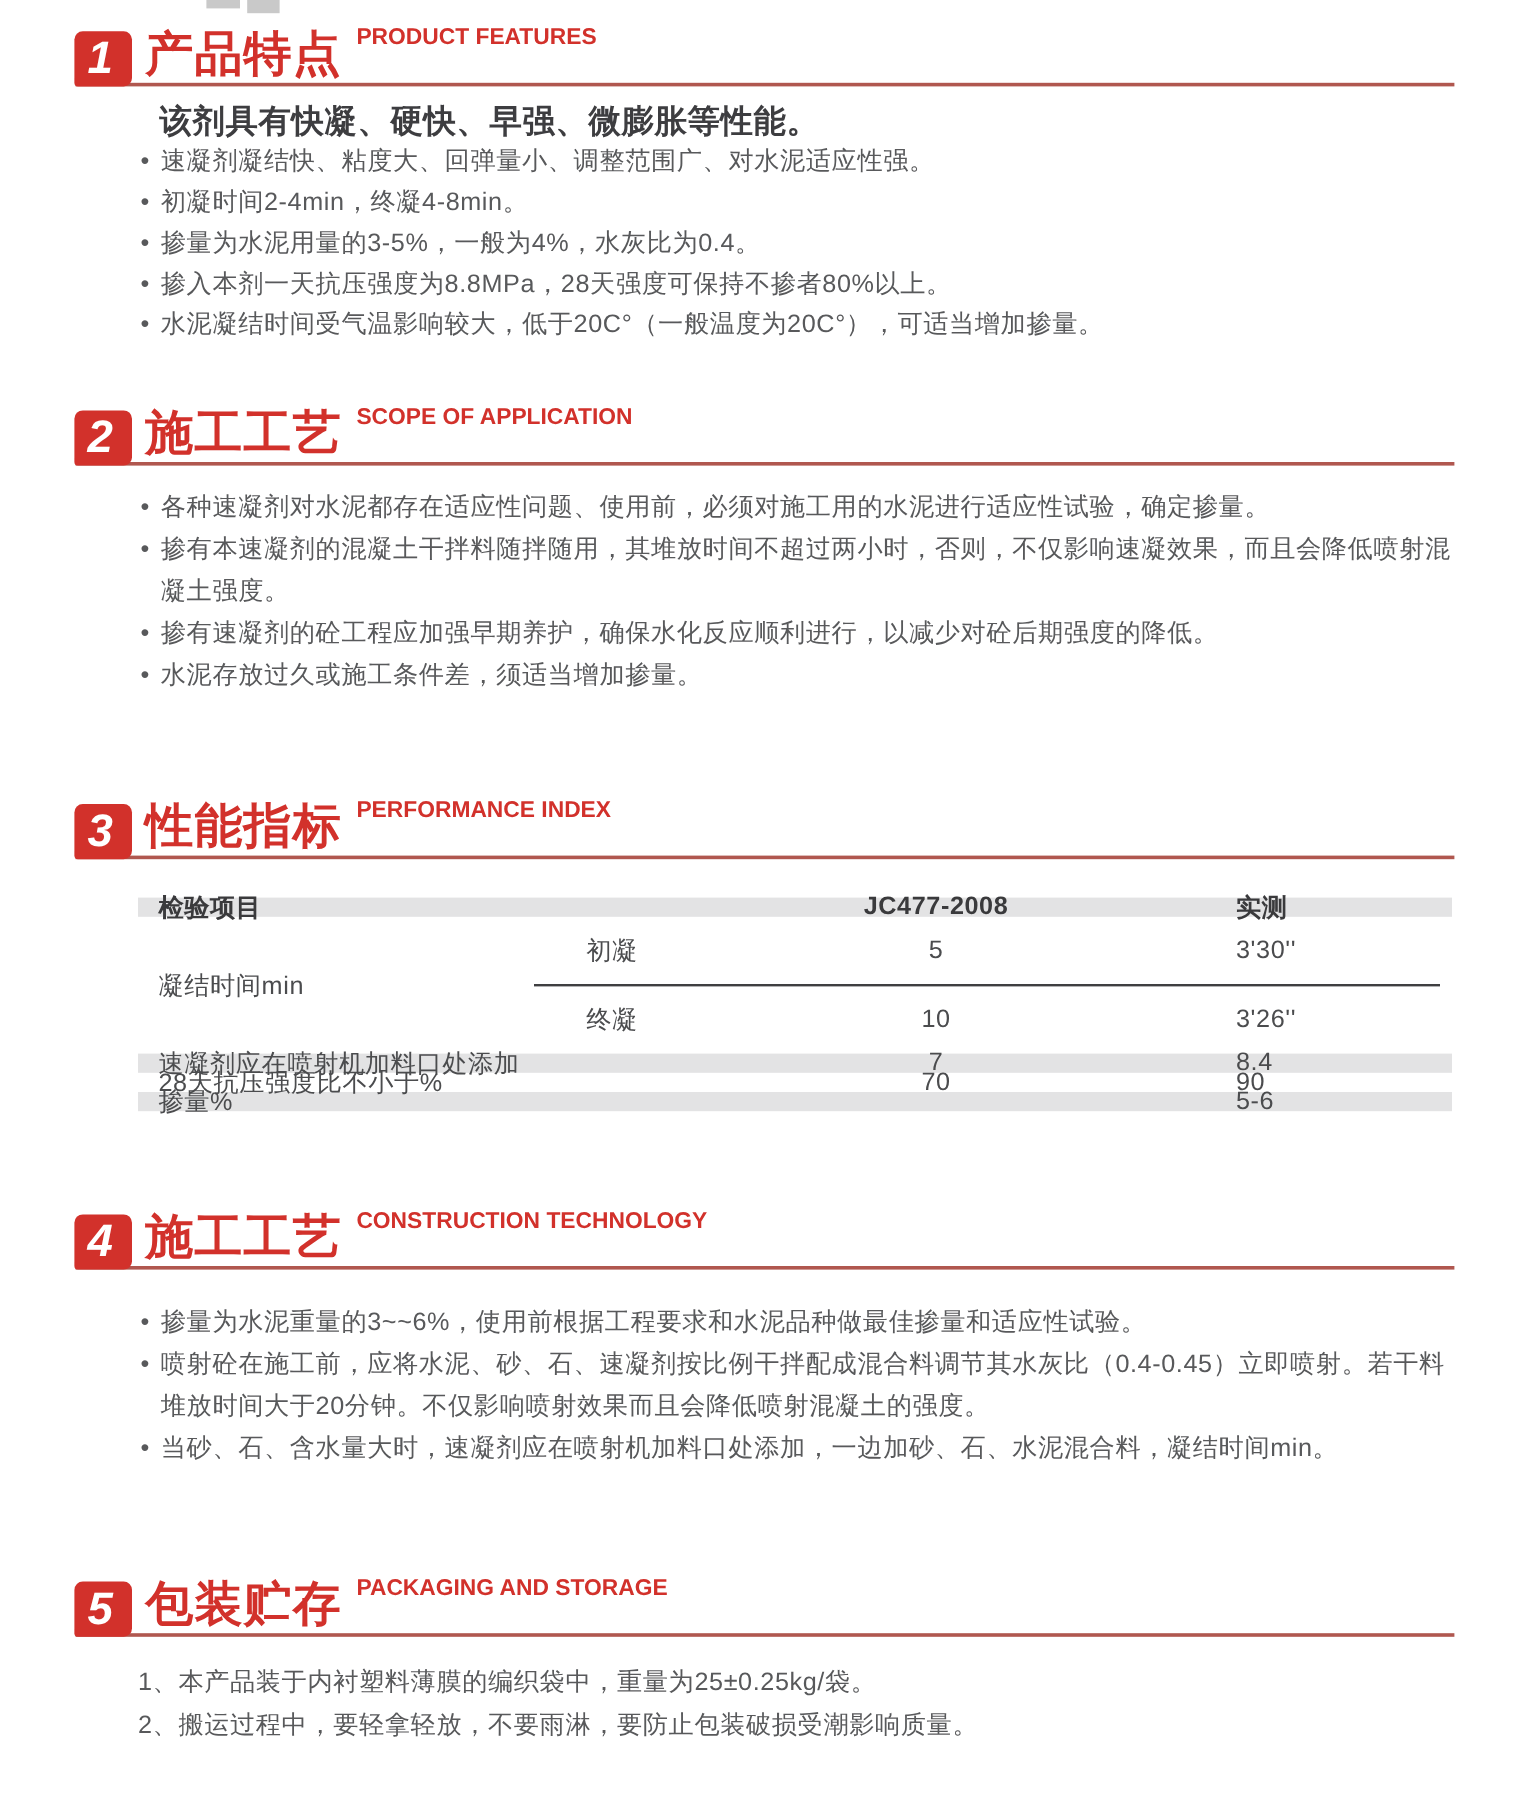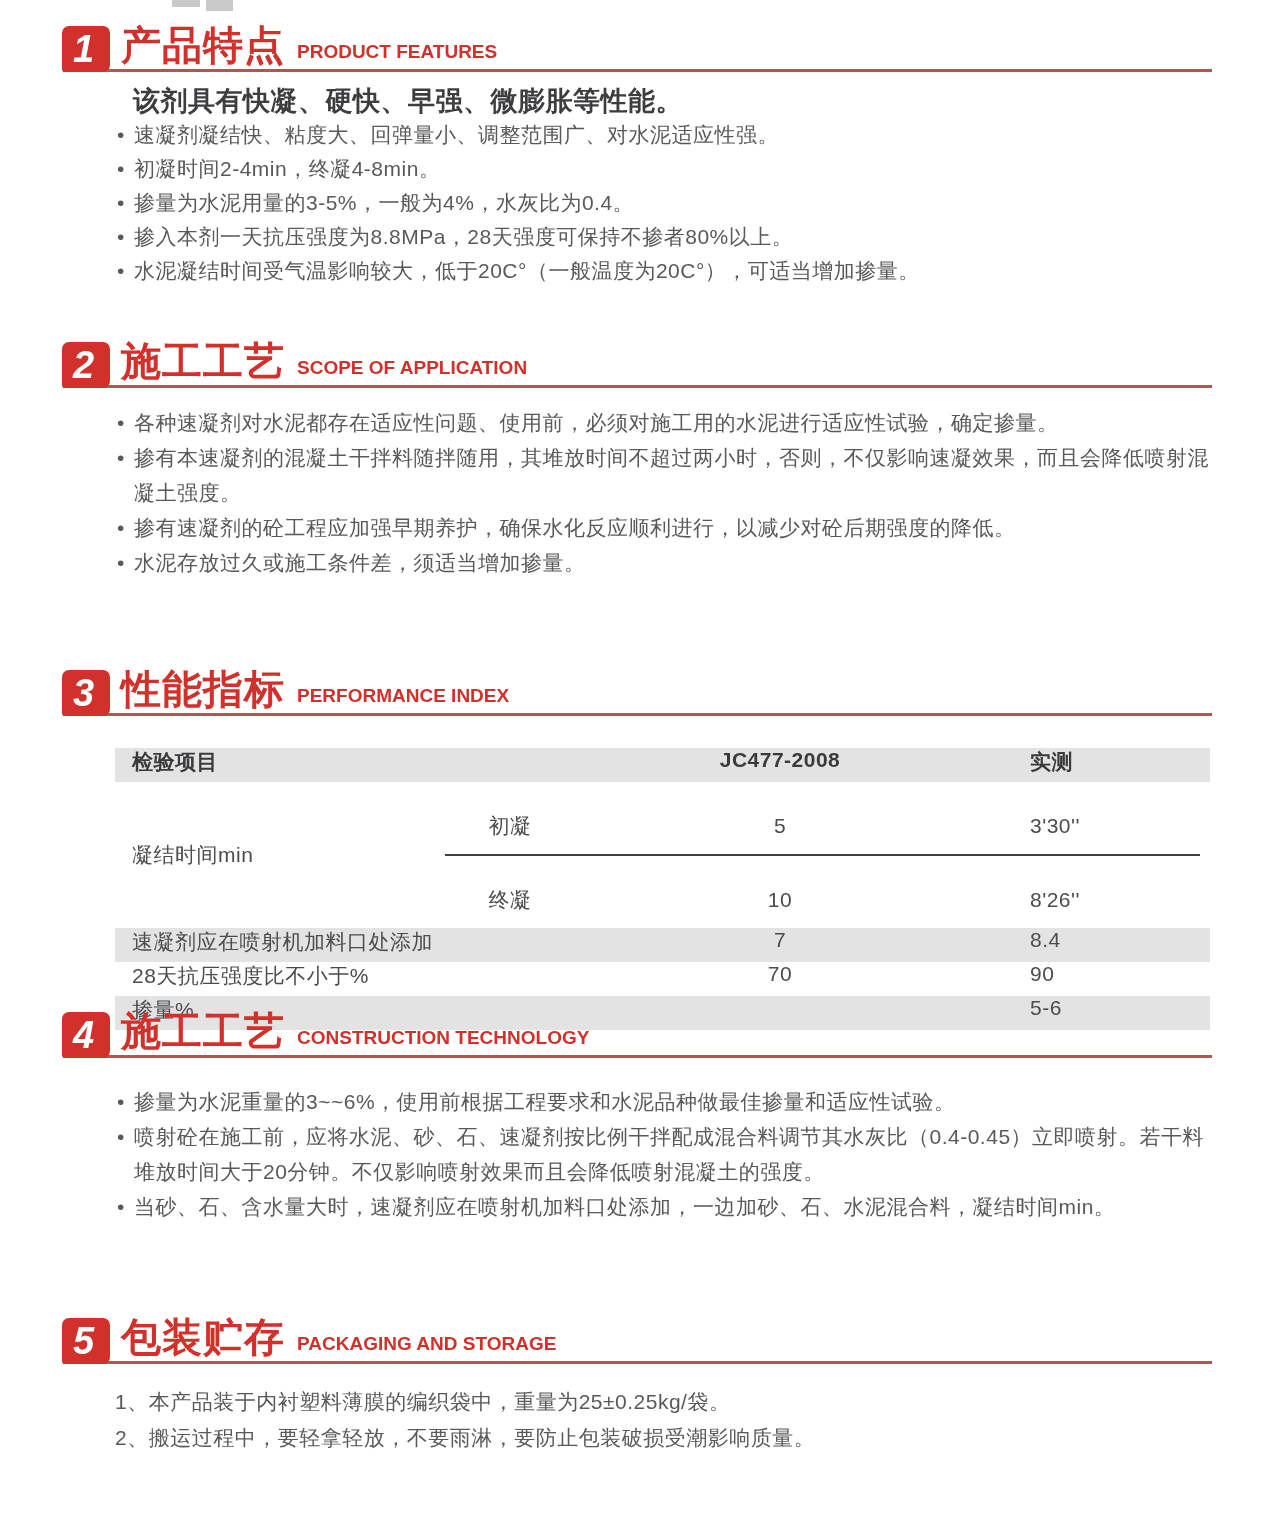--- a/index.html
+++ b/index.html
@@ -13,43 +13,43 @@
   .artifact { position:absolute; background:#c9c9c9; }
 
   .sec { position:absolute; left:0; width:1280px; }
   .badge {
     position:absolute; left:62px; top:0; width:48px; height:46px;
     background:var(--red); border-radius:7px 7px 7px 3px;
     display:flex; align-items:center; justify-content:center; z-index:2;
   }
   .badge span { color:#fff; font-size:38px; font-weight:bold; font-style:italic; line-height:1; padding-right:5px; }
   .rule { position:absolute; left:63px; top:43px; width:1149px; height:3px; background:var(--rule); z-index:1; }
-  .htext { position:absolute; left:121px; top:-4px; display:flex; align-items:flex-end; gap:12px; z-index:2; white-space:nowrap; }
+  .htext { position:absolute; left:121px; top:-4px; display:flex; align-items:flex-start; gap:12px; z-index:2; white-space:nowrap; }
   .cn { font-size:40px; font-weight:700; color:var(--red); line-height:46px; letter-spacing:1px; }
   .en { font-size:19px; font-weight:700; color:var(--red); line-height:19px; margin-bottom:7px; }
 
   .body { position:absolute; left:115px; width:1098px; color:var(--gray); font-size:21px; letter-spacing:0.5px; }
   .intro { color:var(--dark); font-weight:700; font-size:27px; line-height:34px; padding-left:18px; }
   .b { position:relative; padding-left:19px; line-height:34px; }
   .lh35 .b { line-height:35px; }
   .b::before { content:"•"; position:absolute; left:2px; color:var(--gray); }
   .items div { line-height:36px; }
 
   .tbl { position:absolute; left:115px; width:1095px; font-size:21px; color:var(--tbltext); letter-spacing:0.5px; }
-  .trow { display:flex; align-items:flex-start; height:34px; }
+  .trow { display:flex; align-items:center; height:16px; }
   .band { background:var(--band); }
   .thead { font-weight:700; color:#3a3a3c; }
   .c-label { width:330px; padding-left:17px; }
   .c-sub { width:130px; text-align:center; }
   .c-std { width:410px; text-align:center; }
   .c-meas { flex:1; padding-left:45px; }
   .tgroup { display:flex; }
   .tgroup .c-label { display:flex; align-items:center; }
   .g-right { flex:1; display:flex; flex-direction:column; }
-  .g-row { display:flex; align-items:center; height:56px;margin-top:16px; }
+  .g-row { display:flex; align-items:center; height:56px; }
   .g-div { height:2px; background:#3f3f41; margin-right:10px; }
 </style>
 </head>
 <body>
 
 <div class="page">
 
   <div class="artifact" style="left:172px;top:0;width:28px;height:7px;"></div>
   <div class="artifact" style="left:206px;top:0;width:27px;height:11px;"></div>
 
@@ -110,21 +110,21 @@
         <div class="g-right">
           <div class="g-row">
             <div class="c-sub">初凝</div>
             <div class="c-std">5</div>
             <div class="c-meas">3'30''</div>
           </div>
           <div class="g-div"></div>
           <div class="g-row">
             <div class="c-sub">终凝</div>
             <div class="c-std">10</div>
-            <div class="c-meas">8'26''</div>
+            <div class="c-meas">3'26''</div>
           </div>
         </div>
       </div>
       <div class="trow band">
         <div class="c-label">速凝剂应在喷射机加料口处添加</div>
         <div class="c-sub"></div>
         <div class="c-std">7</div>
         <div class="c-meas">8.4</div>
       </div>
       <div class="trow">

